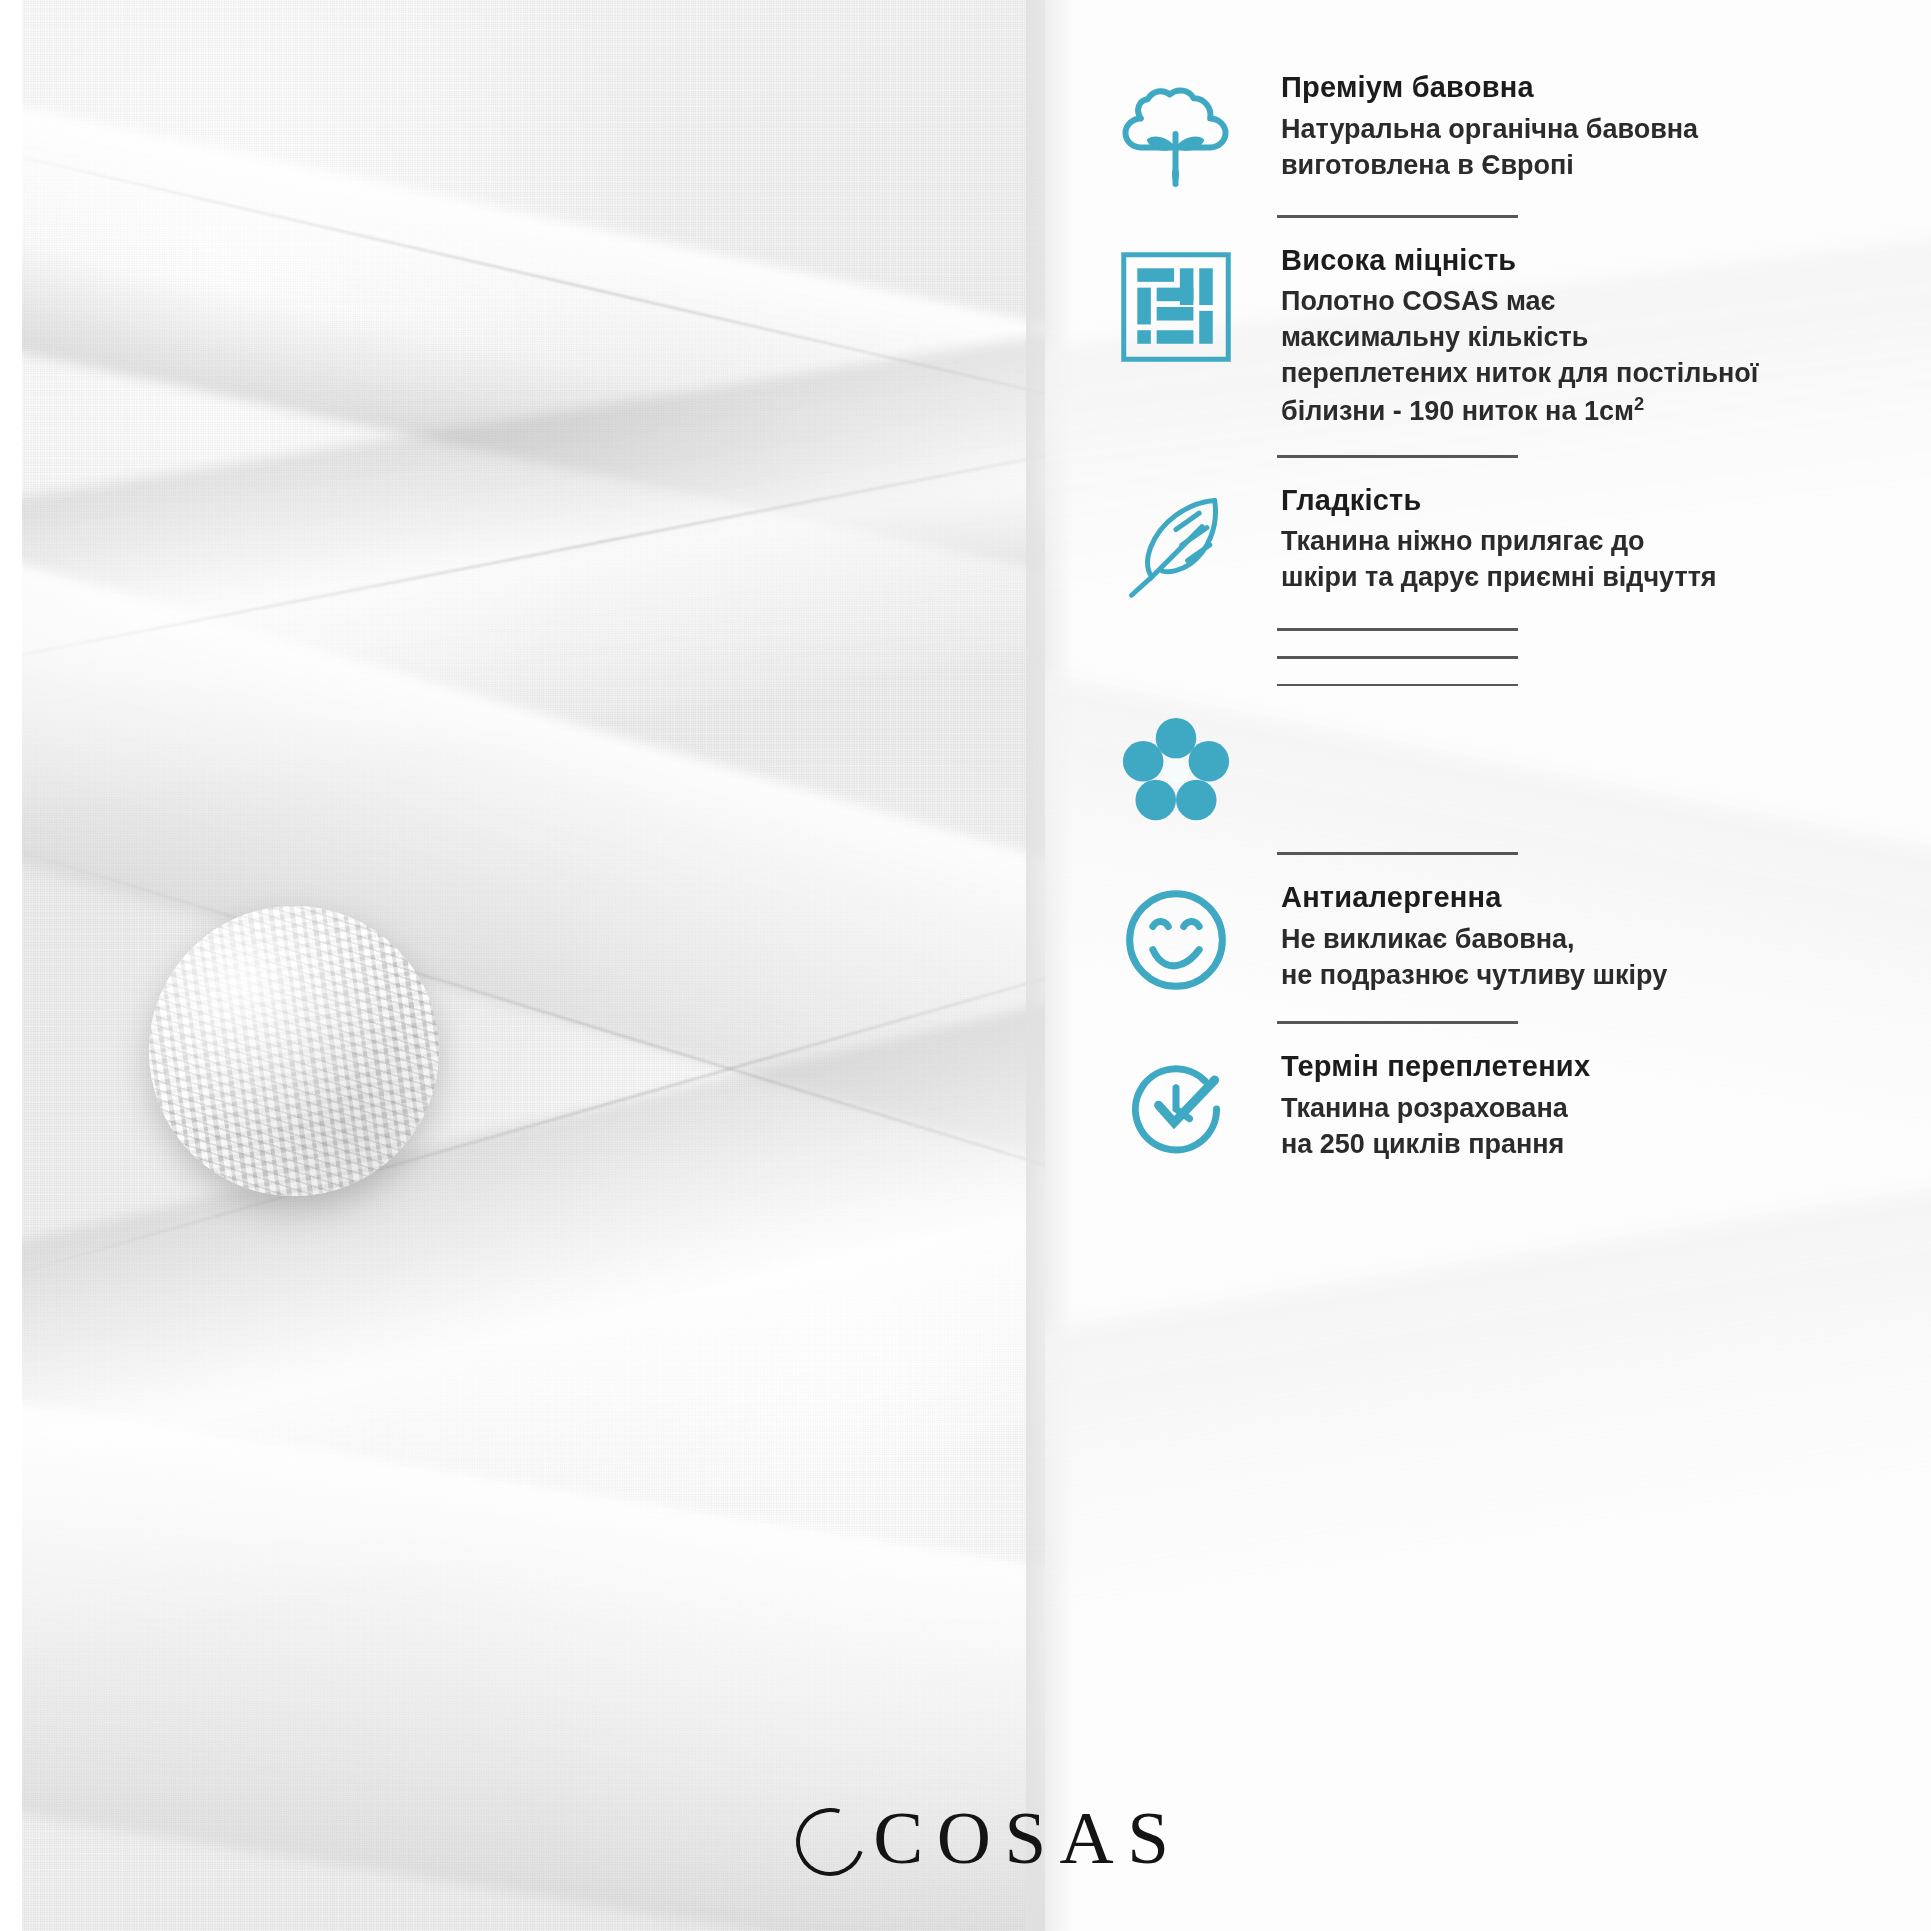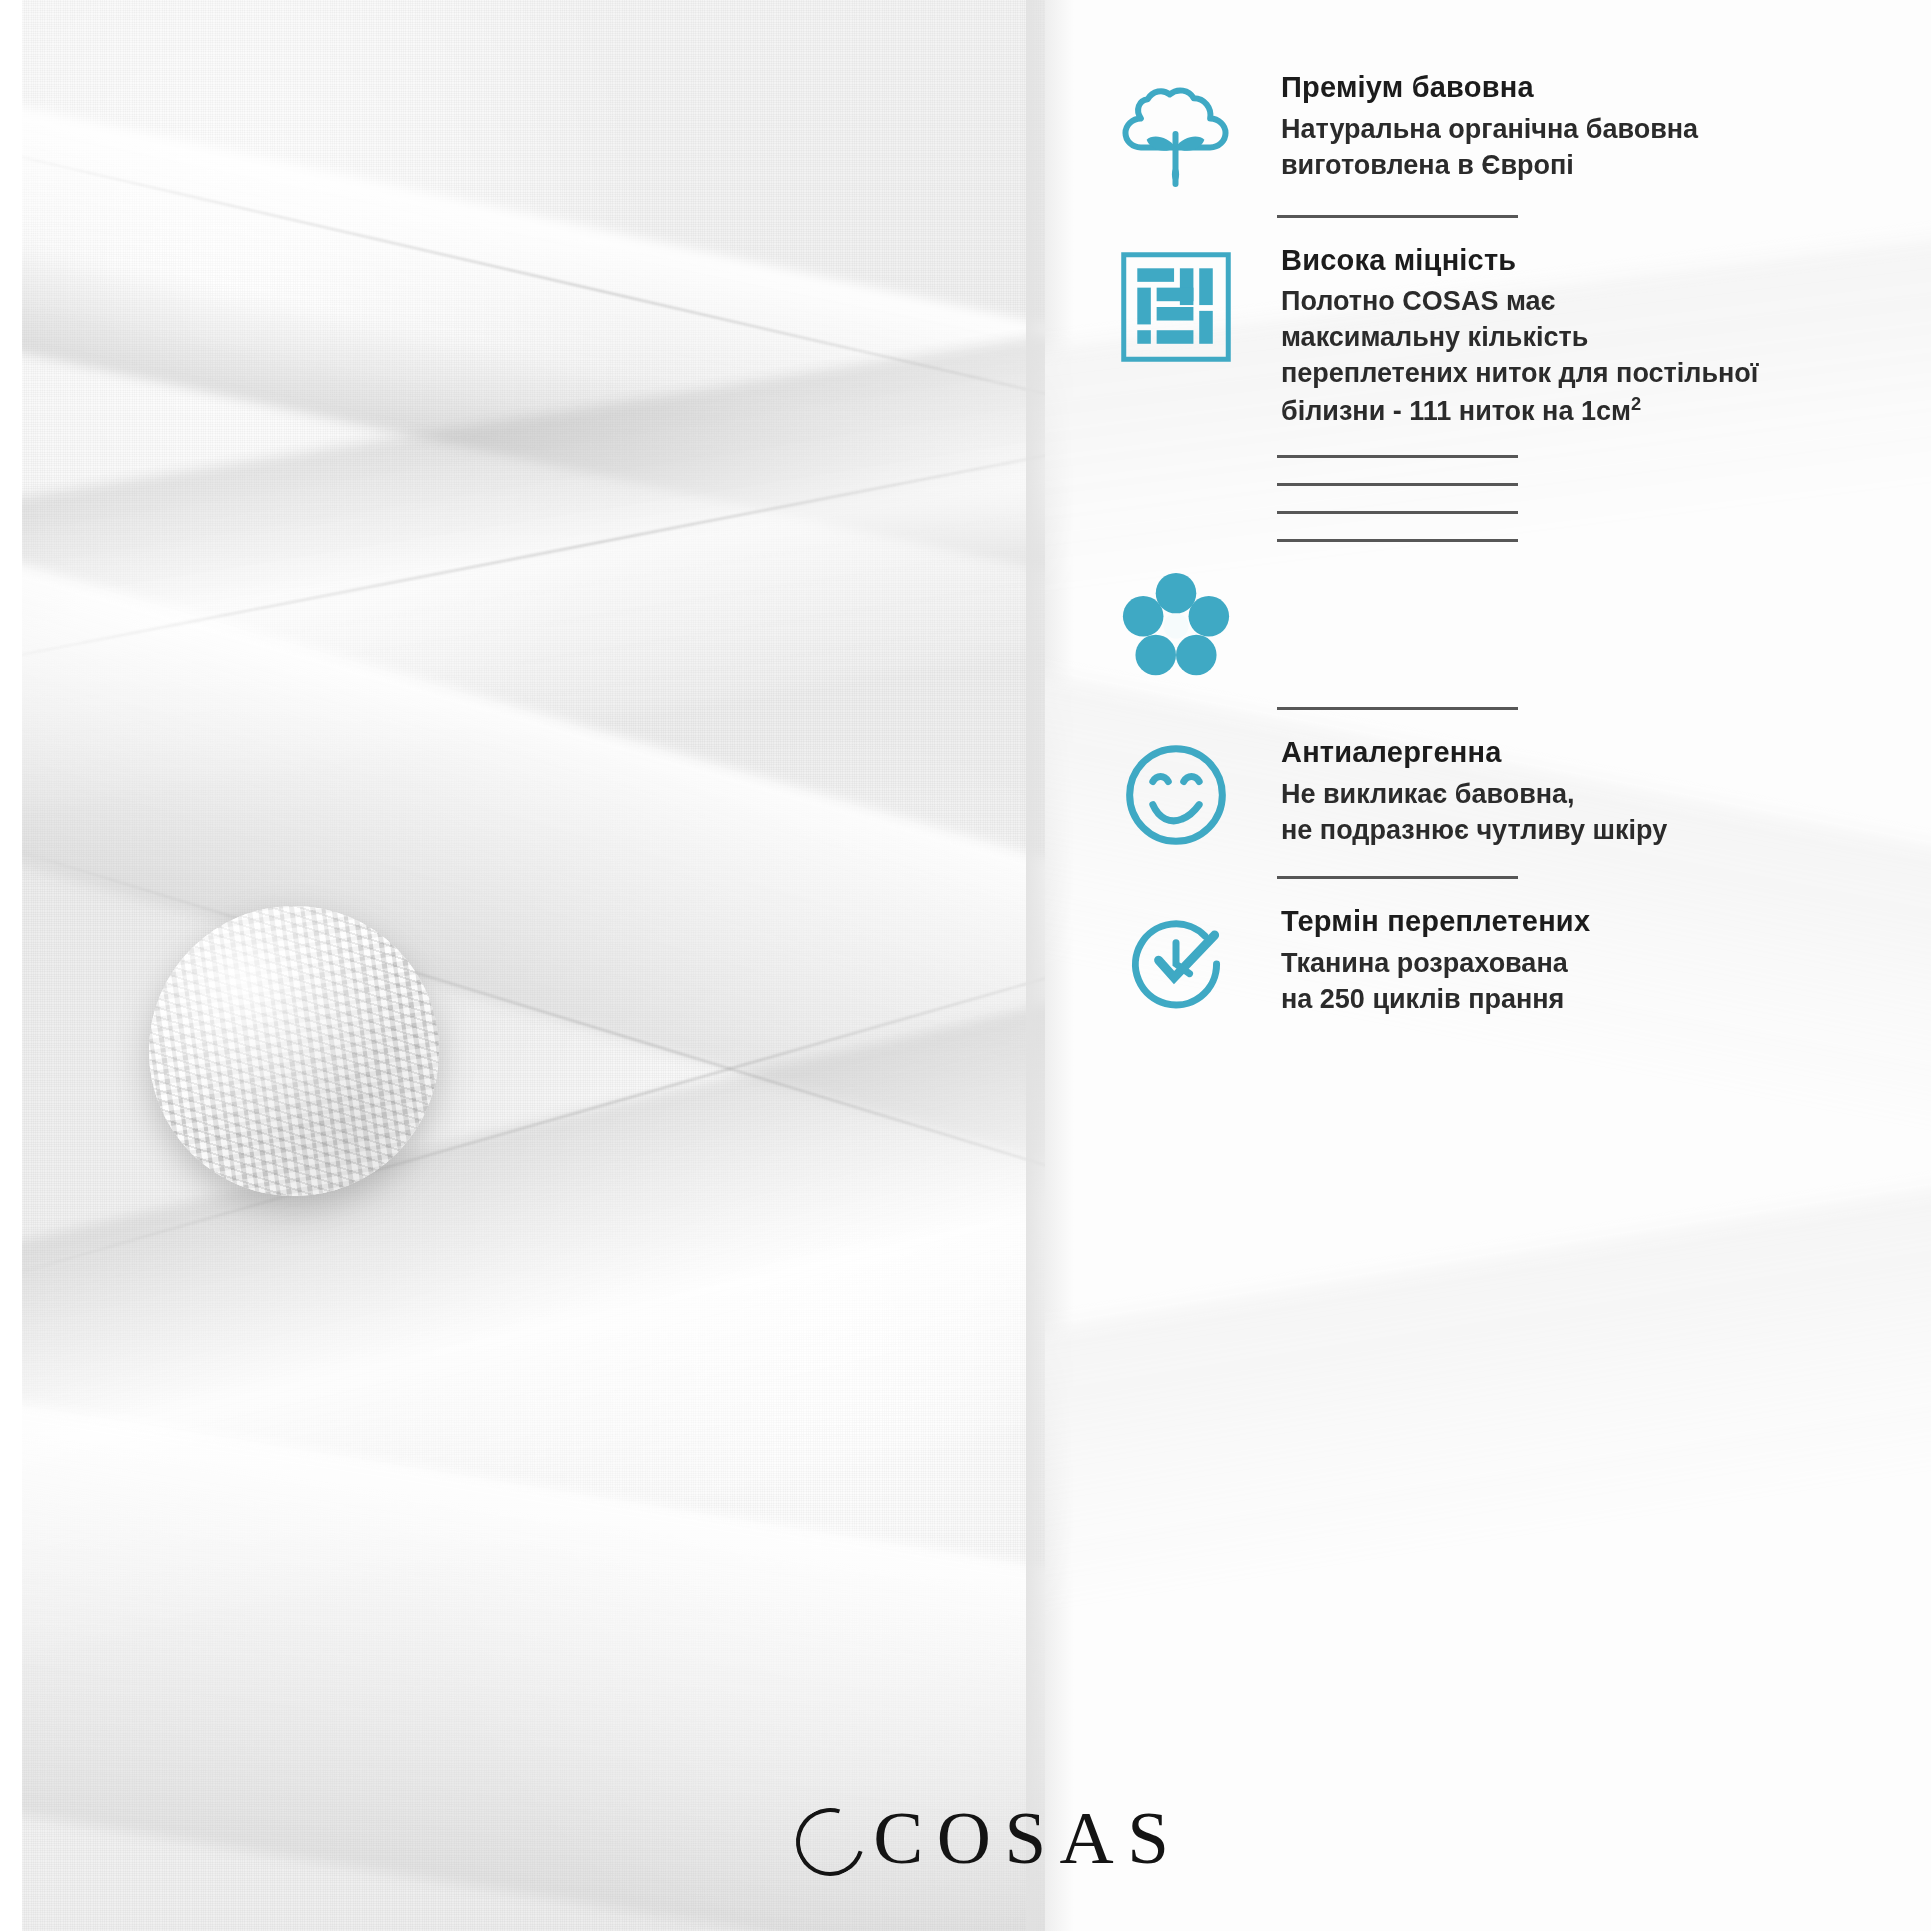--- a/index.html
+++ b/index.html
@@ -270,26 +270,41 @@
           <rect x="86" y="66" width="14" height="34" fill="#3FA9C4" stroke="none"></rect>
           <rect x="42" y="86" width="38" height="14" fill="#3FA9C4" stroke="none"></rect>
           <rect x="22" y="86" width="14" height="14" fill="#3FA9C4" stroke="none"></rect>
         </svg>
       </div>
       <div class="txt">
         <h3>Висока міцність</h3>
         <p><span>Полотно COSAS має
 максимальну кількість
 переплетених ниток для постільної
-білизни - 111 ниток на 1см</span><span class="sup">2</span></p>
-      </div>
-    </div>
-
-    <div class="divider"></div>
-
+білизни - 190 ниток на 1см</span><span class="sup">2</span></p>
+      </div>
+    </div>
+
+    <div class="divider"></div>
+
+    <div class="feature">
+      <div class="icon-wrap">
+        <svg class="ic" width="116" height="116" viewBox="0 0 120 120" fill="none" stroke="#3FA9C4" stroke-width="5" stroke-linecap="round">
+          <path d="M100 14C72 16 44 36 34 62c-5 13-4 24 1 31l52-52"></path>
+          <path d="M35 93 14 112"></path>
+          <path d="M100 14c4 26-6 52-26 66-9 6-20 9-28 7"></path>
+          <path d="M84 27 60 44M92 42 66 60M95 60 72 76"></path>
+        </svg>
+      </div>
+      <div class="txt">
+        <h3>Гладкість</h3>
+        <p>Тканина ніжно прилягає до
+шкіри та дарує приємні відчуття</p>
+      </div>
+    </div>
 
     <div class="divider"></div>
 
 
     <div class="divider"></div>
 
 
     <div class="divider"></div>
 
     <div class="feature">

